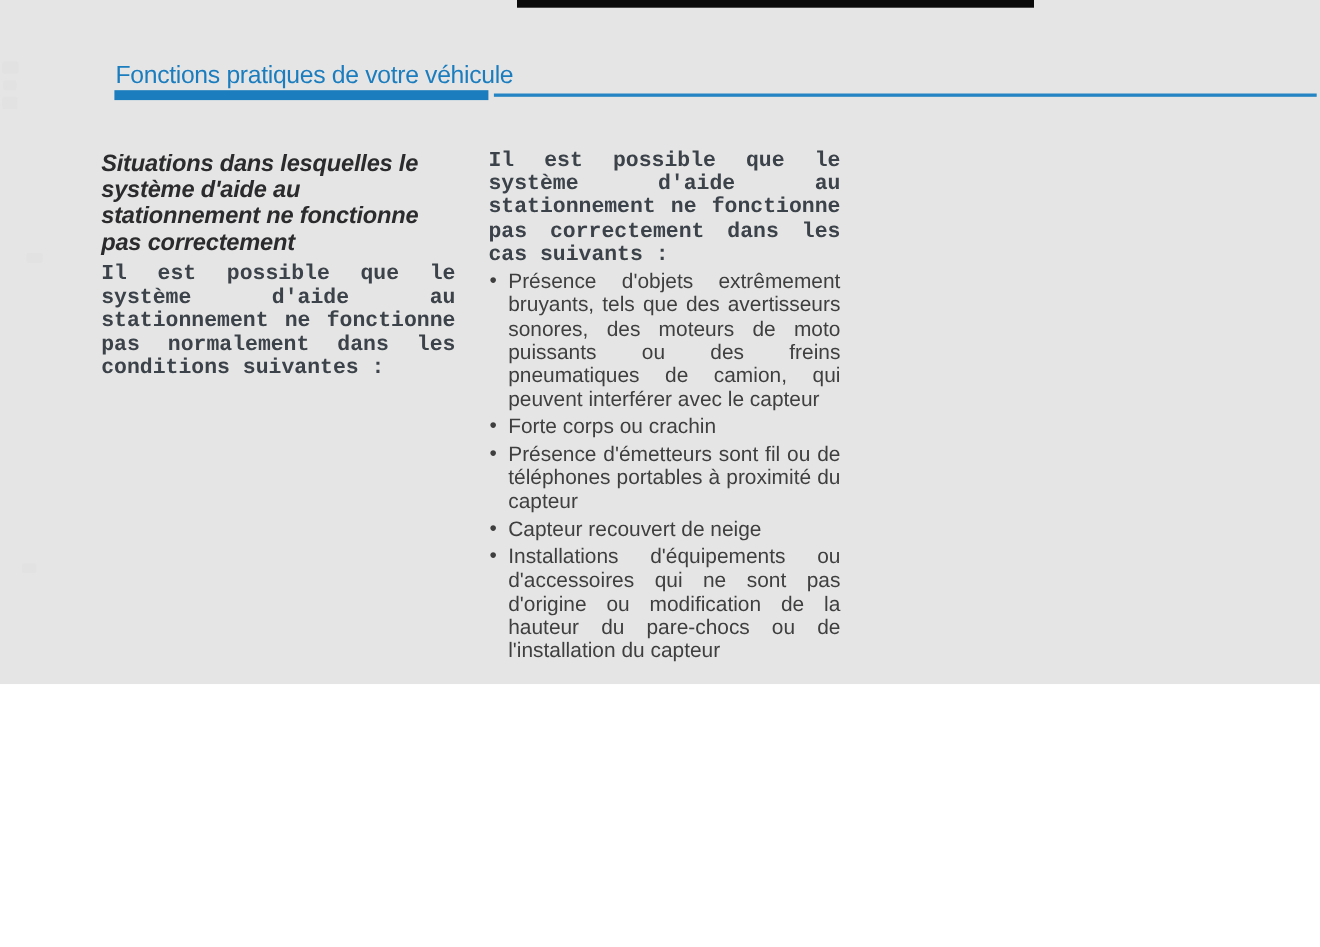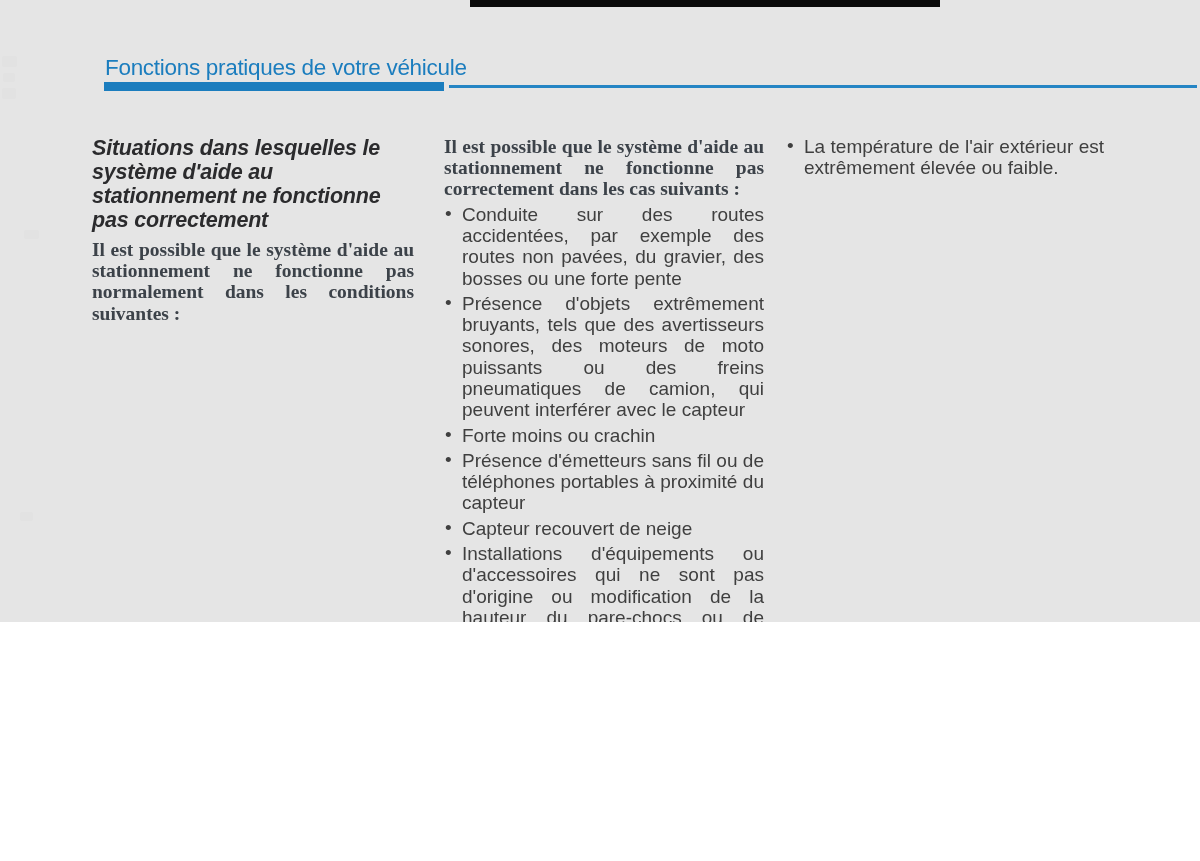--- a/index.html
+++ b/index.html
@@ -72,21 +72,21 @@
     font-family: "Liberation Sans", sans-serif;
     font-style: italic;
     font-weight: bold;
     font-size: 21.5px;
     line-height: 24px;
     letter-spacing: -0.2px;
     color: #2b2b2d;
   }
   .serif-intro {
     margin: 0 0 4px 0;
-    font-family: Liberation Serif, serif;
+    font-family: Liberation Mono, monospace;
     font-weight: bold;
     font-size: 19.5px;
     line-height: 21.2px;
     color: #3c4249;
     text-align: justify;
   }
   .section { margin: 0; }
   .section + .section { margin-top: 24px; }
 
   .bullets { margin: 0; padding: 0; }
@@ -146,34 +146,32 @@
       <p class="serif-intro">Il est possible que le système d'aide au stationnement ne fonctionne pas normalement dans les conditions suivantes :</p>
       <div class="bullets">
       </div>
     </div>
   </section>
 
   <section class="col col-2">
     <div class="section">
       <p class="serif-intro">Il est possible que le système d'aide au stationnement ne fonctionne pas correctement dans les cas suivants :</p>
       <div class="bullets">
-        <div class="bullet">Conduite sur des routes accidentées, par exemple des routes non pavées, du gravier, des bosses ou une forte pente</div>
         <div class="bullet">Présence d'objets extrêmement bruyants, tels que des avertisseurs sonores, des moteurs de moto puissants ou des freins pneumatiques de camion, qui peuvent interférer avec le capteur</div>
-        <div class="bullet">Forte moins ou crachin</div>
-        <div class="bullet">Présence d'émetteurs sans fil ou de téléphones portables à proximité du capteur</div>
+        <div class="bullet">Forte corps ou crachin</div>
+        <div class="bullet">Présence d'émetteurs sont fil ou de téléphones portables à proximité du capteur</div>
         <div class="bullet">Capteur recouvert de neige</div>
         <div class="bullet">Installations d'équipements ou d'accessoires qui ne sont pas d'origine ou modification de la hauteur du pare-chocs ou de l'installation du capteur</div>
       </div>
     </div>
   </section>
 
   <section class="col col-3">
     <div class="section">
       <div class="bullets">
-        <div class="bullet">La température de l'air extérieur est extrêmement élevée ou faible.</div>
       </div>
     </div>
     <div class="section">
     </div>
   </section>
 
   <div class="page-number">3-110</div>
 
 </div>
 

